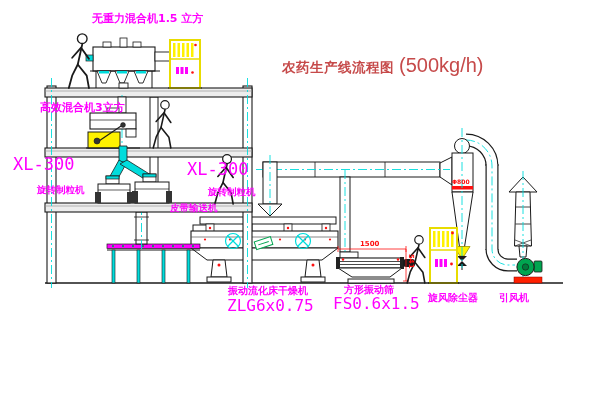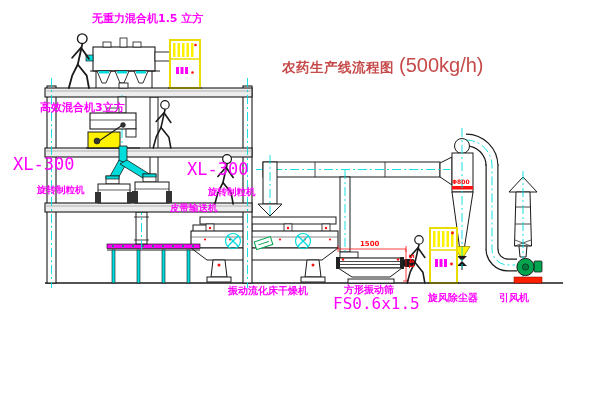--- a/index.html
+++ b/index.html
@@ -304,20 +304,21 @@
 
 <div class="model xl" style="left:13px;top:156px">XL-300</div>
 <div class="lbl xs" style="left:5px;top:185px">旋转制粒机</div>
 
 <div class="model xl" style="left:187px;top:161px">XL-300</div>
 <div class="lbl xs" style="left:176px;top:187px">旋转制粒机</div>
 
 <div class="lbl xs" style="left:138px;top:203px">皮带输送机</div>
 
 <div class="lbl s" style="left:228px;top:286px">振动流化床干燥机</div>
+<div class="model big" style="left:227px;top:298px">ZLG6x0.75</div>
 
 <div class="lbl s" style="left:344px;top:285px">方形振动筛</div>
 <div class="model big" style="left:333px;top:296px">FS0.6x1.5</div>
 
 <div class="lbl s" style="left:428px;top:293px">旋风除尘器</div>
 <div class="lbl s" style="left:499px;top:293px">引风机</div>
 
 <div class="dim" style="left:360px;top:241px">1500</div>
 <div class="dim v" style="left:407px;top:254px">541</div>
 <div class="dim band" style="left:452px;top:179px">Φ800</div>

